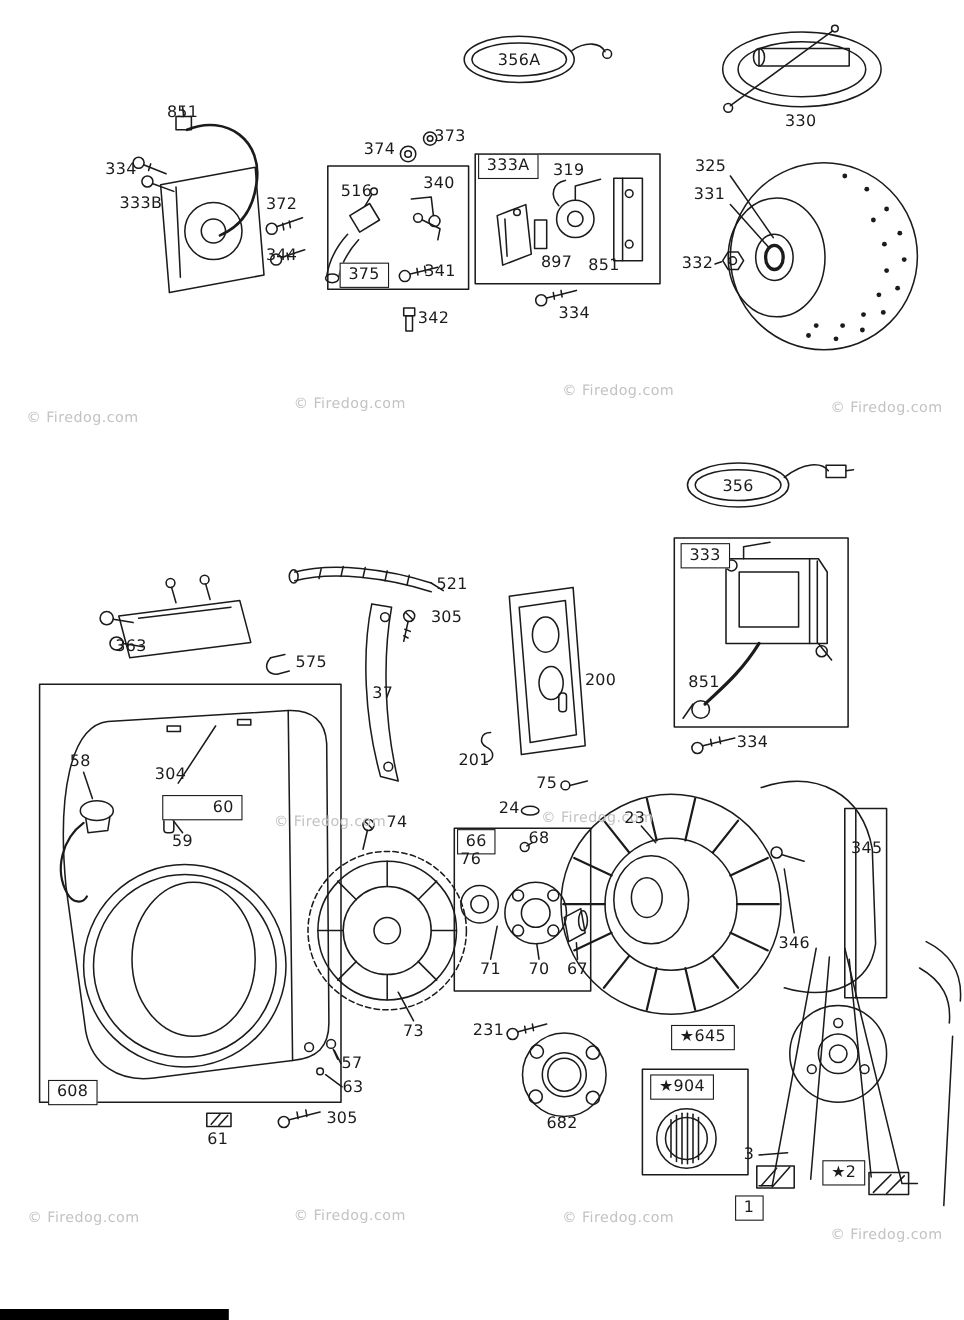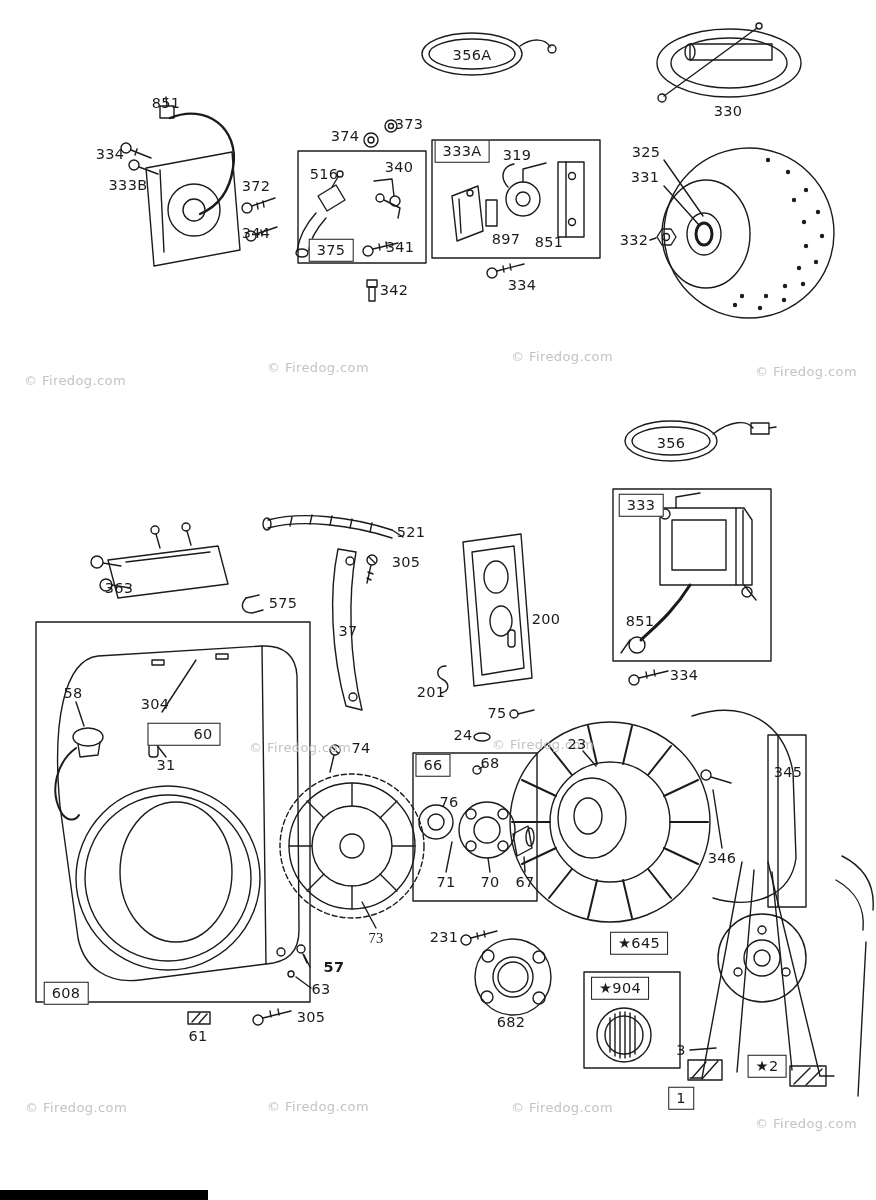--- a/index.html
+++ b/index.html
@@ -473,36 +473,36 @@
       <div class="part-label" style="left: 411px; top: 532px;">521</div>
       <div class="part-label" style="left: 406px; top: 562px;">305</div>
       <div class="part-label" style="left: 119px; top: 588px;">363</div>
       <div class="part-label" style="left: 283px; top: 603px;">575</div>
       <div class="part-label" style="left: 348px; top: 631px;">37</div>
       <div class="part-label" style="left: 546px; top: 619px;">200</div>
       <div class="part-label" style="left: 431px; top: 692px;">201</div>
       <div class="part-label" style="left: 73px; top: 693px;">58</div>
       <div class="part-label" style="left: 155px; top: 704px;">304</div>
       <div class="part-label boxed" style="left: 184px; top: 734px; padding-left: 45px;">60</div>
-      <div class="part-label" style="left: 166px; top: 765px;">31</div>
+      <div class="part-label" style="left: 166px; top: 765px;">59</div>
       <div class="part-label" style="left: 361px; top: 748px;">74</div>
       <div class="part-label" style="left: 497px; top: 713px;">75</div>
       <div class="part-label" style="left: 463px; top: 735px;">24</div>
       <div class="part-label" style="left: 577px; top: 744px;">23</div>
       <div class="part-label boxed" style="left: 433px; top: 765px;">66</div>
       <div class="part-label" style="left: 490px; top: 763px;">68</div>
-      <div class="part-label" style="left: 428px; top: 802px; margin-left: 21px;">76</div>
+      <div class="part-label" style="left: 428px; top: 782px;">76</div>
       <div class="part-label" style="left: 788px; top: 772px;">345</div>
       <div class="part-label" style="left: 722px; top: 858px;">346</div>
       <div class="part-label" style="left: 446px; top: 882px;">71</div>
       <div class="part-label" style="left: 490px; top: 882px;">70</div>
       <div class="part-label" style="left: 525px; top: 882px;">67</div>
-      <div class="part-label" style="left: 376px; top: 938px; font-family: Liberation Serif, serif;">73</div>
+      <div class="part-label" style="left: 376px; top: 938px;">73</div>
       <div class="part-label" style="left: 444px; top: 937px;">231</div>
-      <div class="part-label" style="left: 334px; top: 967px; font-weight: bold;">57</div>
+      <div class="part-label" style="left: 320px; top: 967px;">57</div>
       <div class="part-label" style="left: 321px; top: 989px;">63</div>
       <div class="part-label boxed" style="left: 66px; top: 993px;">608</div>
       <div class="part-label" style="left: 198px; top: 1036px;">61</div>
       <div class="part-label" style="left: 311px; top: 1017px;">305</div>
       <div class="part-label" style="left: 511px; top: 1022px;">682</div>
       <div class="part-label boxed" style="left: 639px; top: 943px;">★645</div>
       <div class="part-label boxed" style="left: 620px; top: 988px;">★904</div>
       <div class="part-label" style="left: 681px; top: 1050px;">3</div>
       <div class="part-label boxed" style="left: 767px; top: 1066px;">★2</div>
       <div class="part-label boxed" style="left: 681px; top: 1098px;">1</div>

